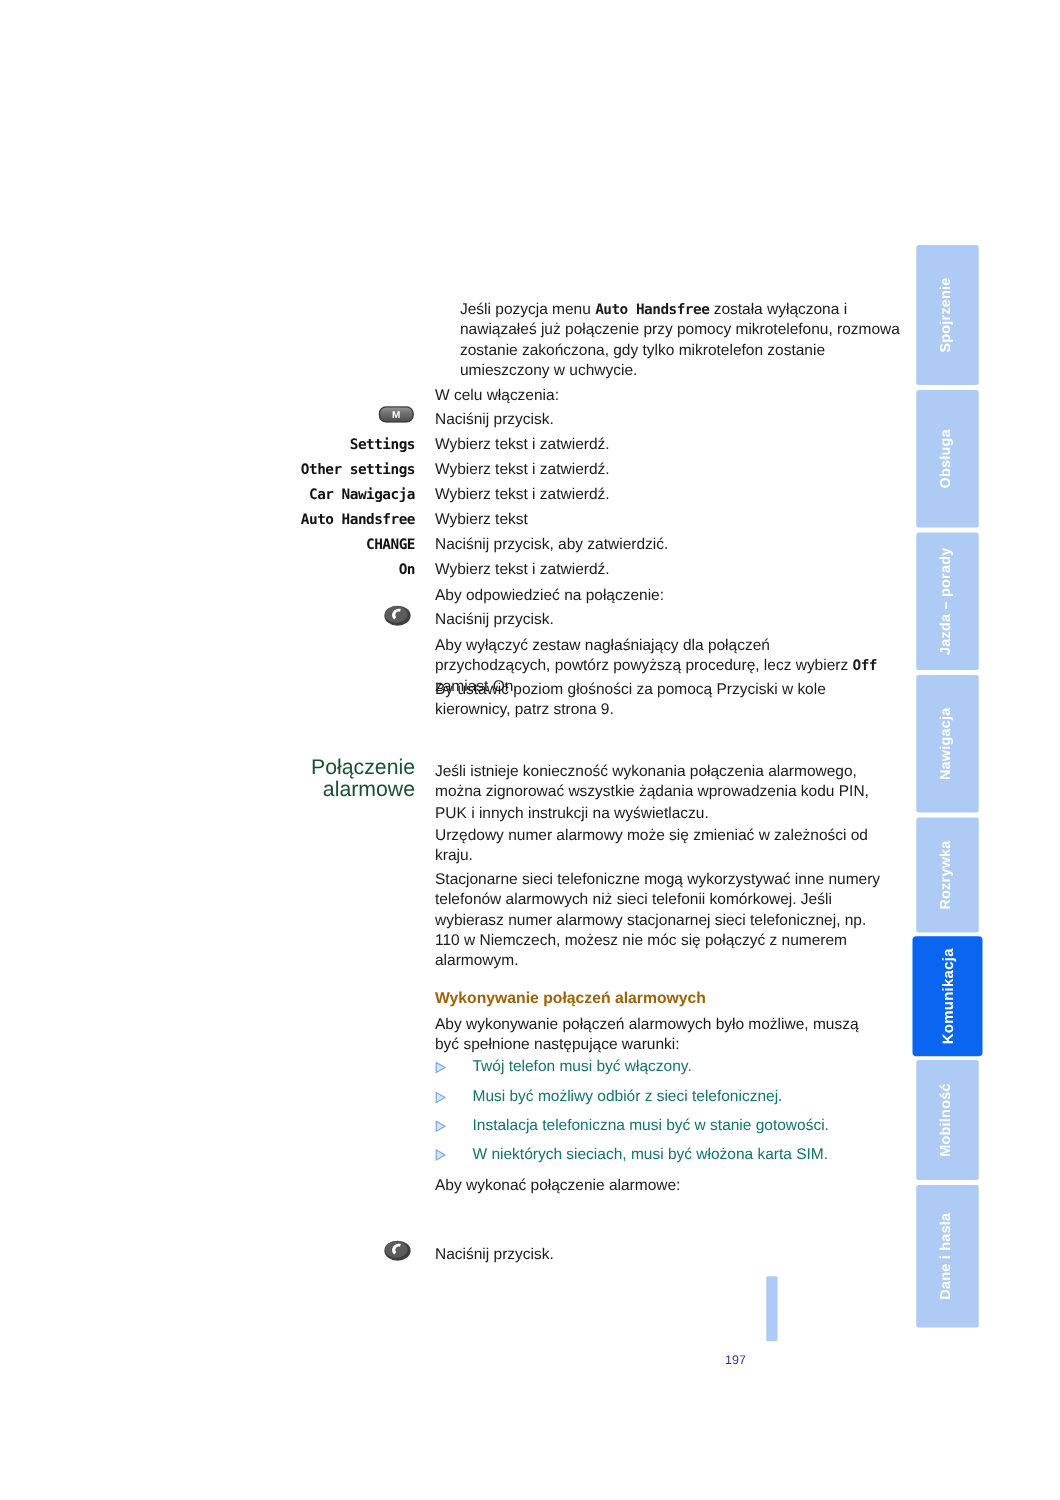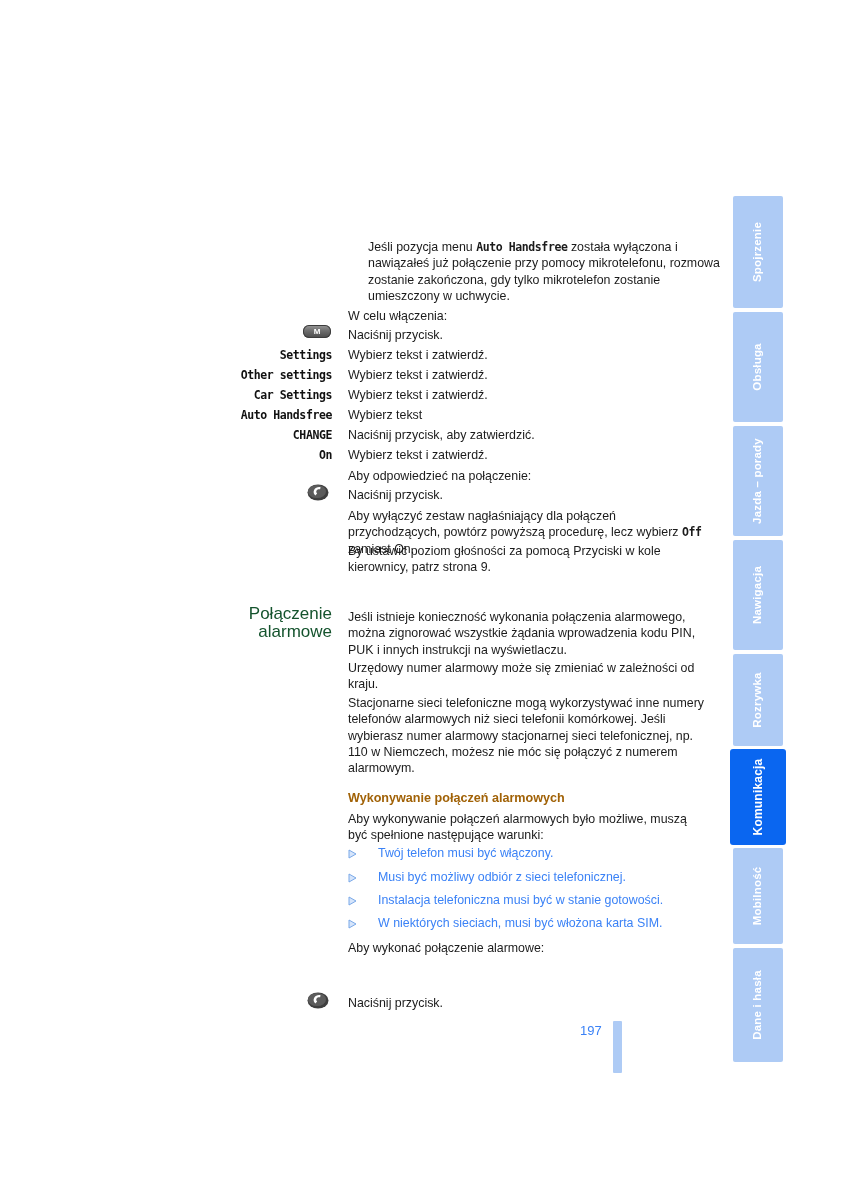--- a/index.html
+++ b/index.html
@@ -164,30 +164,30 @@
     left: 0;
     top: 3px;
     width: 9px;
     height: 10px;
   }
   .bullet-txt {
     position: absolute;
     left: 30px;
     top: 0;
     font-size: 12.4px;
-    color: #3b82f6;
+    color: #0f766e;
   }
 
   
   .page-number {
     position: absolute;
     left: 580px;
-    top: 1023px;
-    font-size: 13px;
-    color: #3b82f6;
+    top: 1083px;
+    font-size: 10px;
+    color: #4c1d95;
   }
   .page-marker {
     position: absolute;
     left: 613px;
     top: 1021px;
     width: 9px;
     height: 52px;
     background: #aecbf5;
     border-radius: 1px;
   }
@@ -241,21 +241,21 @@
     <div class="lbl">Settings</div>
     <div class="txt">Wybierz tekst i zatwierdź.</div>
   </div>
 
   <div class="proc-row" style="top:368px;">
     <div class="lbl">Other settings</div>
     <div class="txt">Wybierz tekst i zatwierdź.</div>
   </div>
 
   <div class="proc-row" style="top:388px;">
-    <div class="lbl">Car Settings</div>
+    <div class="lbl">Car Nawigacja</div>
     <div class="txt">Wybierz tekst i zatwierdź.</div>
   </div>
 
   <div class="proc-row" style="top:408px;">
     <div class="lbl">Auto Handsfree</div>
     <div class="txt">Wybierz tekst</div>
   </div>
 
   <div class="proc-row" style="top:428px;">
     <div class="lbl">CHANGE</div>

